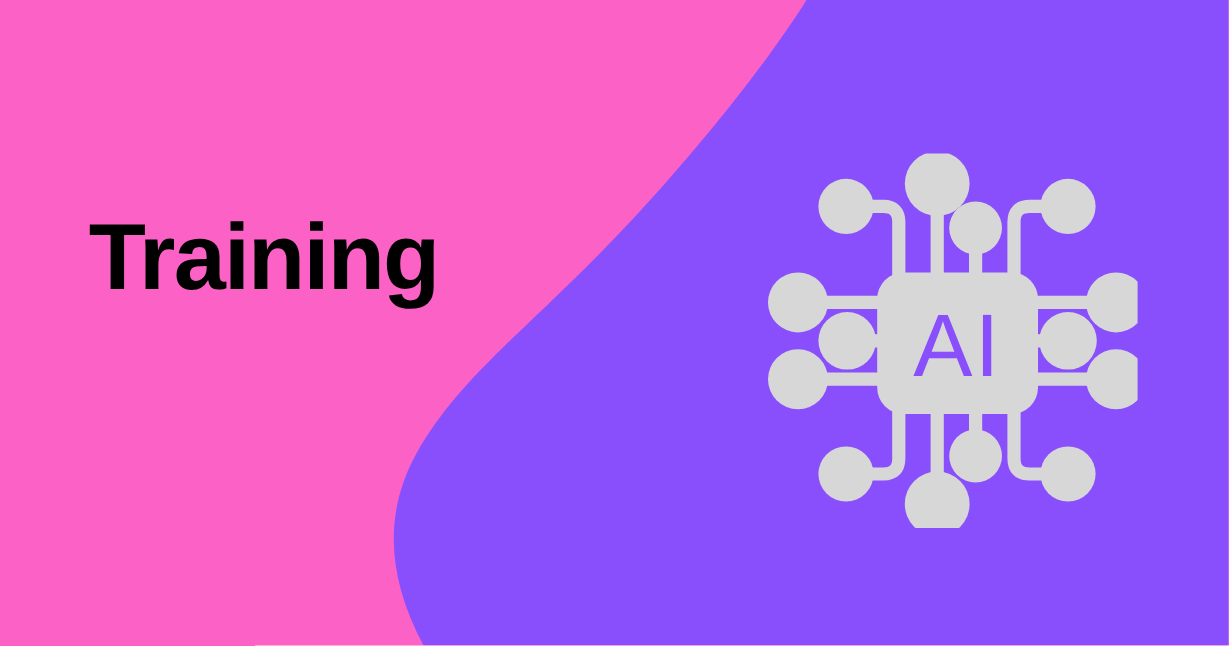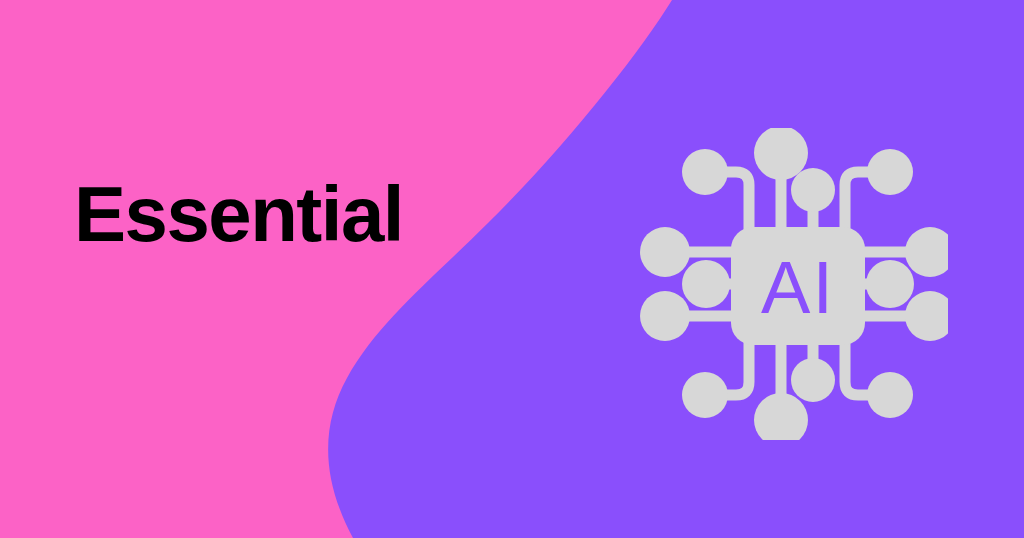--- a/index.html
+++ b/index.html
@@ -81,21 +81,21 @@
     <path d="M672,0
              C 640,52 566,146 489,222
              C 430,281 378,322 347,378
              C 320,427 322,480 353,538
              L 1024,538
              L 1024,0
              Z" fill="#8a4ffc"></path>
   </svg>
 
   <div id="headline">
-    <span class="headline-line">Essential</span>
+    <span class="headline-line">Training</span>
   </div>
 
   <div id="chip-icon">
     <svg viewBox="0 0 312 312">
       <g stroke="#d7d7d7" stroke-width="11" fill="none" stroke-linecap="round" stroke-linejoin="round">
 
         <path d="M69,44 H100 Q113,44 113,57 V112"></path>
         <path d="M145,25 V112"></path>
         <path d="M177,62 V112"></path>
         <path d="M254,44 H222 Q209,44 209,57 V112"></path>

